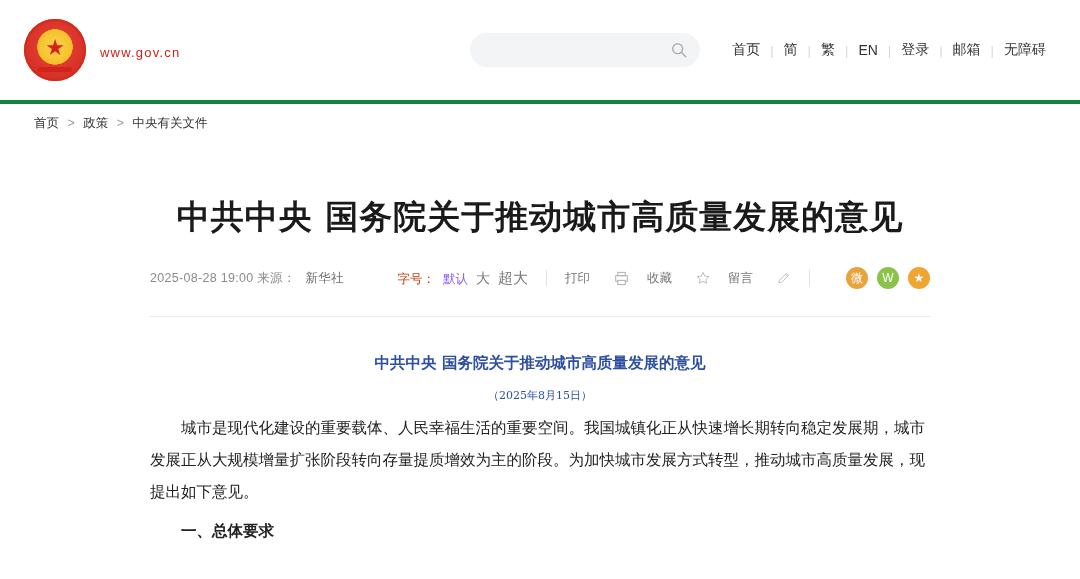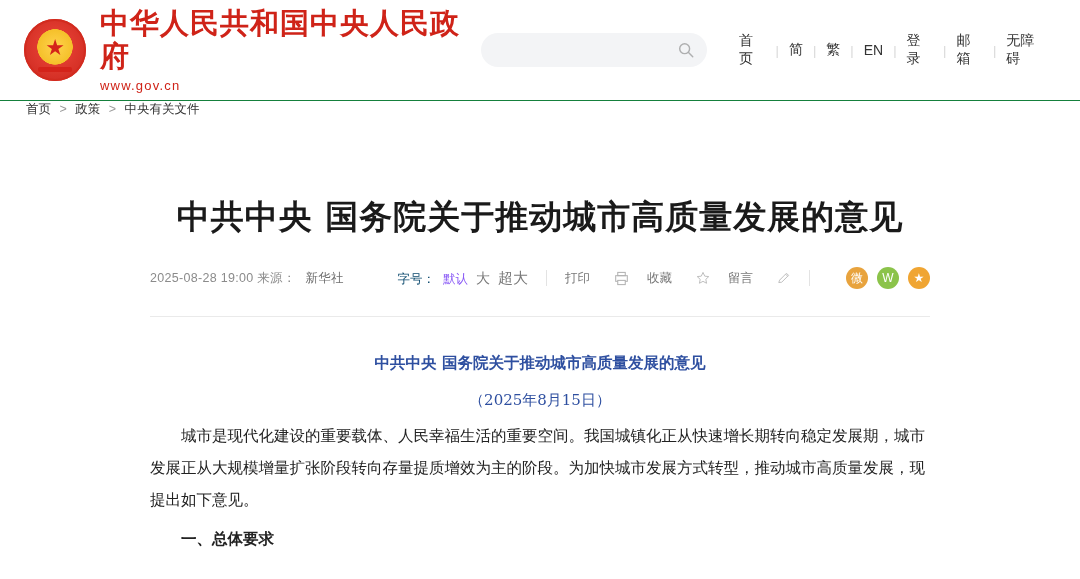--- a/index.html
+++ b/index.html
@@ -110,25 +110,25 @@
     text-decoration: none;
     padding: 0 10px;
   }
   .navlinks .sep {
     color: #d8d8d8;
     font-size: 13px;
   }
 
   
   .bc-wrap {
-    border-top: 1px solid #15803d;
+    border-top: 4px solid #15803d;
     height: 42px;
     display: flex;
-    align-items: flex-start;
-    padding: 0 26px;
+    align-items: center;
+    padding: 0 34px;
     background: #fff;
   }
   .breadcrumb {
     font-size: 12.5px;
     color: #333;
   }
   .breadcrumb a { color: #333; text-decoration: none; }
   .breadcrumb .arrow { color: #9a9a9a; margin: 0 5px; }
 
   
@@ -160,21 +160,21 @@
   .meta-left { color: #8b8b8b; letter-spacing: .3px; }
   .meta-left .source-name { color: #6f6f6f; margin-left: 6px; }
   .meta-center {
     margin-left: auto;
     display: flex;
     align-items: center;
     gap: 0;
     color: #7a7a7a;
   }
   .fontsize { display: flex; align-items: baseline; gap: 8px; }
-  .fontsize .lbl { color: #0c4a6e; margin-left: 19px; }
+  .fontsize .lbl { color: #c2410c; margin-left: 19px; }
   .fs-opt { color: #7a7a7a; cursor: pointer; }
   .fs-opt.active { color: #8b5cf6; font-weight: normal; }
   .fs-mid { font-size: 14px; }
   .fs-big { font-size: 15px; }
   .vbar {
     width: 1px; height: 16px;
     background: #e3e3e3;
     margin: 0 18px;
   }
   .meta-item {
@@ -209,37 +209,36 @@
   .center-title {
     text-align: center;
     color: #2e4fa0;
     font-weight: bold;
     font-size: 15.5px;
     margin-top: 20px;
   }
   .center-date {
     text-align: center;
     color: #2e4fa0;
-    font-size: 15px;
+    font-size: 11px;
     margin-bottom: 16px;
   }
   .sec-head {
     font-weight: bold;
     text-indent: 2em;
     margin-top: 12px;
   }
 </style>
 </head>
 <body>
 
 <div class="header">
   <div class="brand">
     <div class="emblem"></div>
     <div class="brand-text">
-      <div class="brand-title">中华人民共和国中央人民政府</div>
       <div class="brand-sub">www.gov.cn</div>
     </div>
   </div>
 
   <div class="header-right">
     <div class="searchbox">
       <input type="text" placeholder="" style="">
       <svg class="search-icon" viewBox="0 0 20 20" fill="none" stroke="#777" stroke-width="1.6">
         <circle cx="8.5" cy="8.5" r="5.5"></circle>
         <line x1="12.8" y1="12.8" x2="17.5" y2="17.5" stroke-linecap="round"></line>

